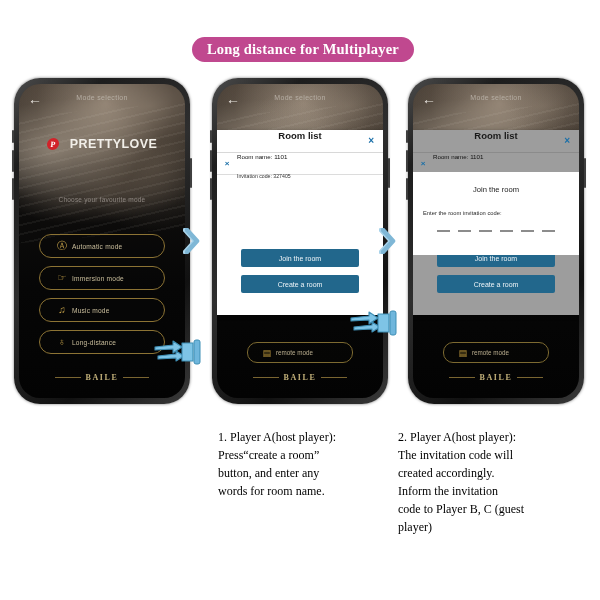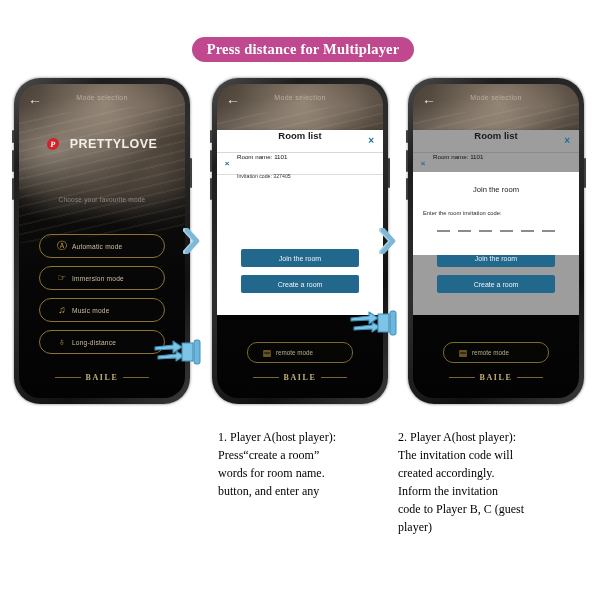--- a/index.html
+++ b/index.html
@@ -212,21 +212,21 @@
   }
   #caption1 { left:218px; width:180px; }
   #caption2 { left:398px; width:184px; }
 </style>
 </head>
 <body>
 
 <div id="stage">
 
   <div class="banner">
-    <span class="banner-text">Press distance for Multiplayer</span>
+    <span class="banner-text">Long distance for Multiplayer</span>
   </div>
 
   <div class="phone" id="phone1">
     <span class="side-btn sb-l1"></span>
     <span class="side-btn sb-l2"></span>
     <span class="side-btn sb-l3"></span>
     <span class="side-btn sb-r1"></span>
     <div class="screen">
 
       <div class="app-head">
@@ -433,22 +433,22 @@
         <path d="M6 22 L24 20 L24 17 L32 22 L24 27 L24 24 L6 25 Z"></path>
         <path d="M30 9 L41 9 L41 27 L30 27 Z"></path>
       </g>
       <rect x="42" y="6" width="6" height="24" rx="2" fill="#6fb6dc" stroke="#3f8fb5" stroke-width="1"></rect>
     </svg>
   </div>
 
   <div class="caption" id="caption1">
     <div>1. Player A(host player):</div>
     <div>Press“create a room”</div>
+    <div>button, and enter any</div>
     <div>words for room name.</div>
-    <div>button, and enter any</div>
   </div>
 
   <div class="caption" id="caption2">
     <div>2. Player A(host player):</div>
     <div>The invitation code will</div>
     <div>created accordingly.</div>
     <div>Inform the invitation</div>
     <div>code to Player B, C (guest</div>
     <div>player)</div>
   </div>

